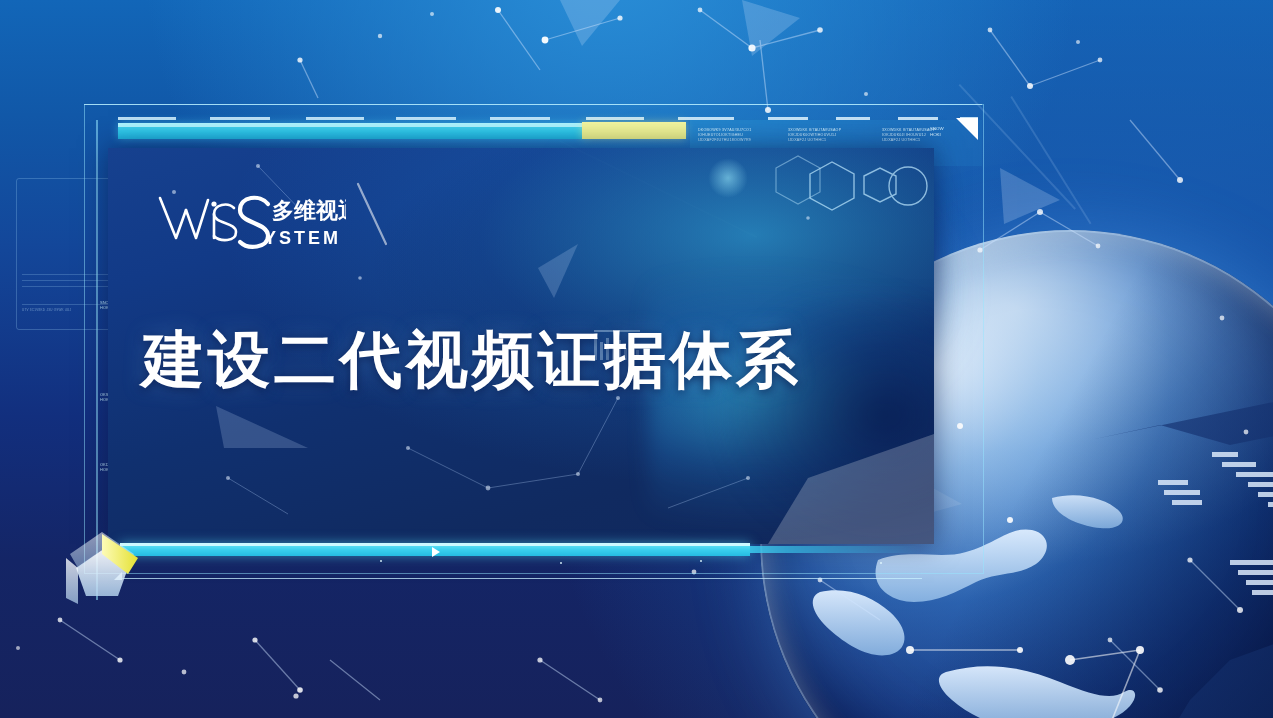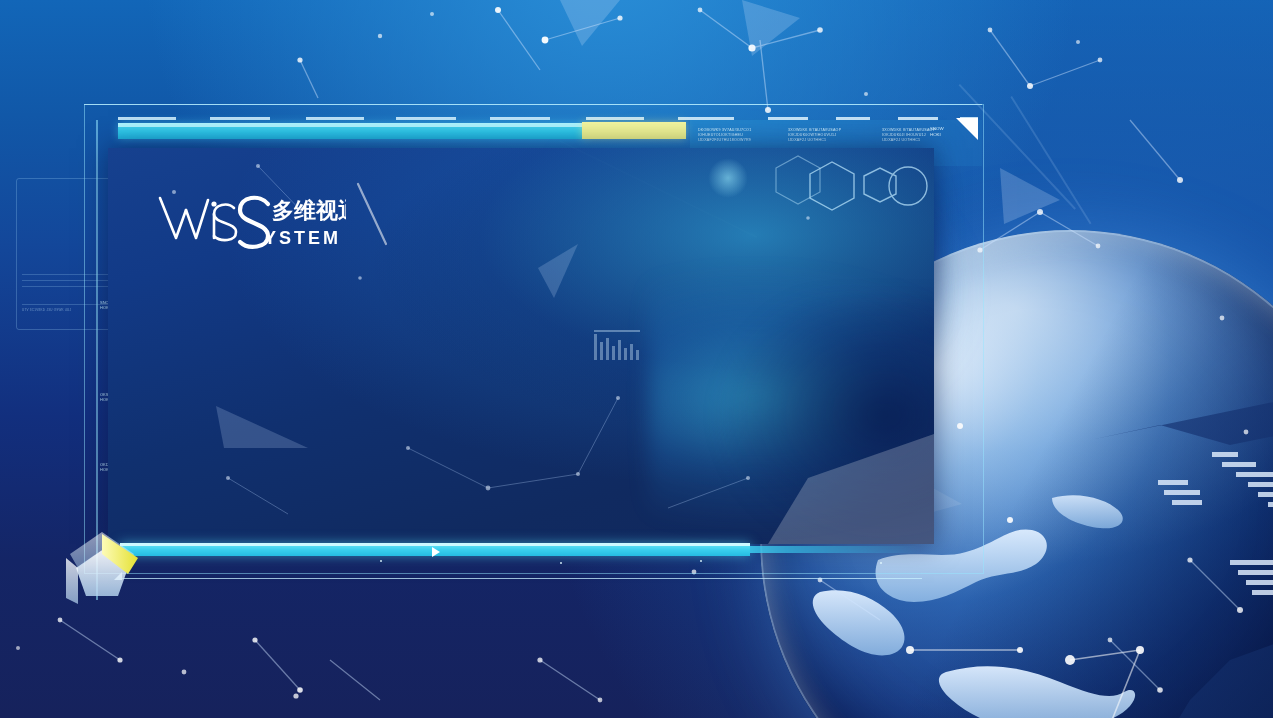--- a/index.html
+++ b/index.html
@@ -445,20 +445,21 @@
       <g fill="none" stroke="#ffffff" stroke-width="4.2" stroke-linecap="round">
         <path d="M112 14 C104 4, 84 6, 84 20 C84 34, 112 32, 112 46 C112 58, 92 60, 84 52"></path>
       </g>
 
       <text x="116" y="28" font-family="'Liberation Sans',sans-serif" font-size="22" font-weight="bold" fill="#ffffff">多维视通</text>
 
       <text x="108" y="54" font-family="'Liberation Sans',sans-serif" font-size="18" font-weight="bold" letter-spacing="3" fill="#ffffff">YSTEM</text>
     </svg>
   </div>
 
+  <div id="title">建设二代视频证据体系</div>
 
   <div class="botcyan"></div>
   <div class="botcyan-hl"></div>
   <div class="botcyan-tail"></div>
   <div class="botarrow"></div>
   <div class="botrule"></div>
   <div class="botrule-tri"></div>
   <div class="botdot" style="left:380px;top:560px;"></div>
   <div class="botdot" style="left:560px;top:562px;"></div>
   <div class="botdot" style="left:700px;top:560px;"></div>

